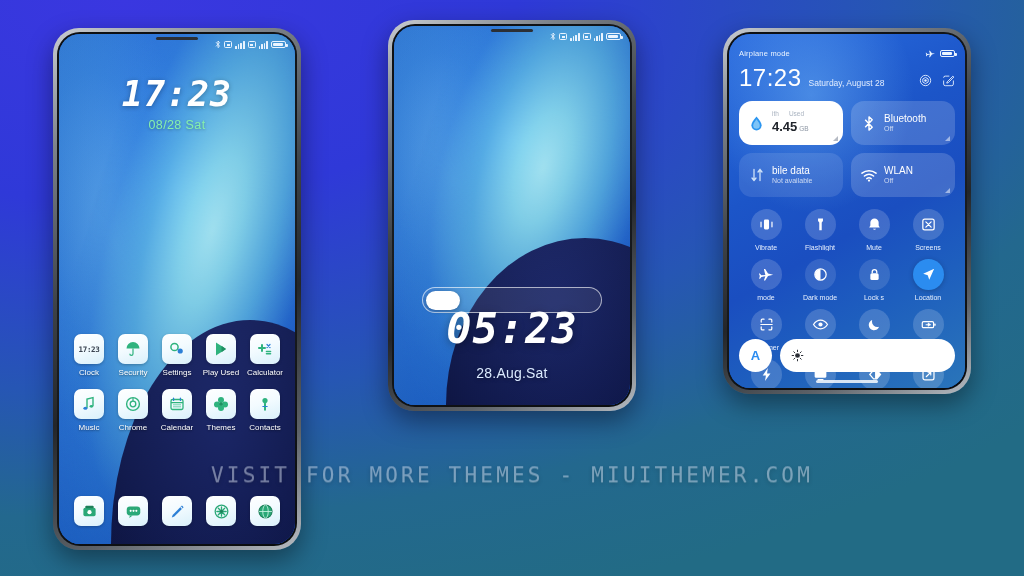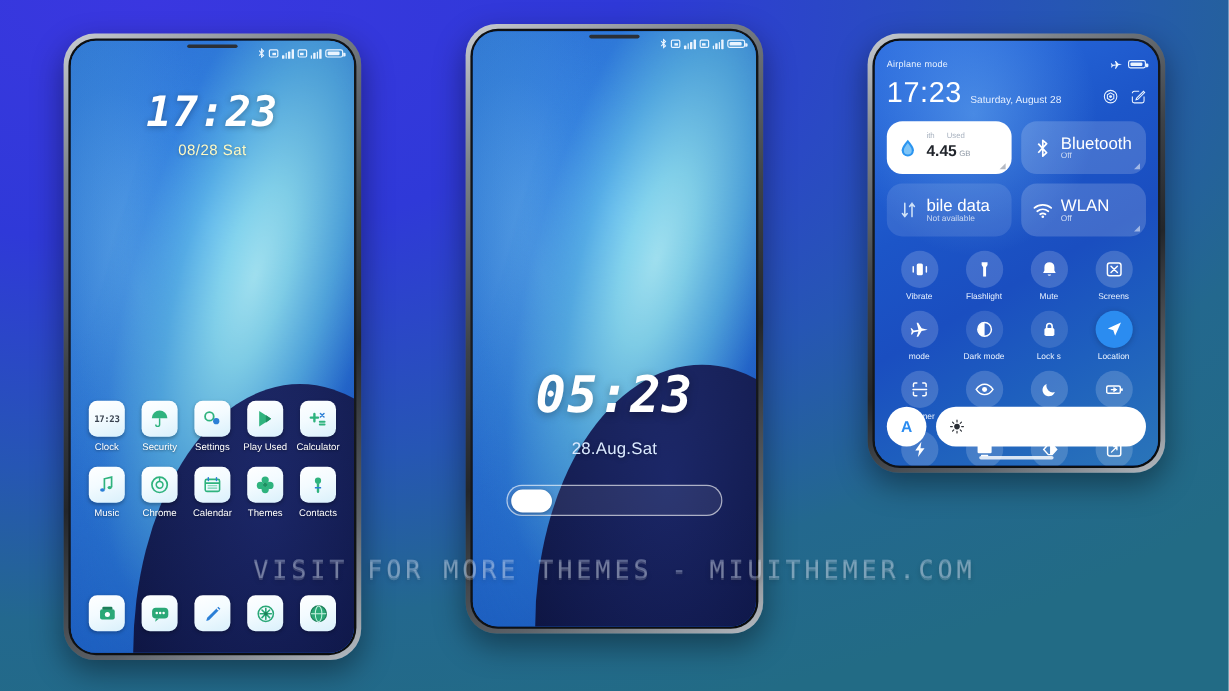--- a/index.html
+++ b/index.html
@@ -31,21 +31,21 @@
     background: linear-gradient(160deg,#0d0f12 0%, #1b1e22 50%, #0a0c0e 100%);
   }
   .screen {
     position: relative;
     width: 100%; height: 100%;
     border-radius: 21px;
     overflow: hidden;
     background: #1156c8;
   }
   #phone1 { left: 53px;  top: 28px;  width: 248px; height: 522px; }
-  #phone2 { left: 388px; top: 20px;  width: 248px; height: 508px; }
+  #phone2 { left: 388px; top: 20px;  width: 248px; height: 391px; }
   #phone3 { left: 723px; top: 28px;  width: 248px; height: 366px; }
 
   
   .earpiece {
     position: absolute; top: 3px; left: 50%; transform: translateX(-50%);
     width: 42px; height: 3px; border-radius: 2px;
     background: #2b2f36; z-index: 7;
   }
 
   
@@ -113,21 +113,21 @@
     text-align: center; z-index: 5;
   }
   .hs-time {
     font-family: "DejaVu Sans Mono", monospace;
     font-size: 35px; font-weight: 700; letter-spacing: 1px;
     color: #ffffff; text-shadow: 0 1px 5px rgba(0,0,0,.30);
     font-style: italic;
   }
   .hs-date {
     margin-top: 4px;
-    font-size: 12.5px; color: #fef9c3; letter-spacing: .4px;
+    font-size: 12.5px; color: #86efac; letter-spacing: .4px;
     text-shadow: 0 1px 3px rgba(0,0,0,.30);
   }
 
   
   .app-grid {
     position: absolute; left: 8px; right: 8px; top: 300px;
     display: grid; grid-template-columns: repeat(5, 1fr);
     row-gap: 12px; z-index: 5;
   }
   .app { display: flex; flex-direction: column; align-items: center; }
@@ -216,21 +216,21 @@
   .bigtile {
     height: 44px; border-radius: 13px;
     background: rgba(255,255,255,.17);
     display:flex; align-items:center; gap:7px; padding: 0 9px;
     position:relative; overflow:hidden;
   }
   .bigtile.light { background:#ffffff; }
   .bigtile.dim { background: rgba(255,255,255,.11); }
   .bt-ico { width:17px; display:flex; align-items:center; justify-content:center; }
   .bt-txt { display:flex; flex-direction:column; line-height:1.18; min-width:0;}
-  .bt-title { font-size:14px; color:#ffffff; white-space:nowrap; overflow:hidden;}
+  .bt-title { font-size:10px; color:#ffffff; white-space:nowrap; overflow:hidden;}
   .bt-sub { font-size:7px; color: rgba(255,255,255,.72); white-space:nowrap; overflow:hidden;}
   .bigtile.light .bt-title { color:#20242b; font-size:13px; font-weight:600;}
   .bt-corner {
     position:absolute; right:5px; bottom:4px; width:0;height:0;
     border-left: 5px solid transparent; border-bottom: 5px solid rgba(255,255,255,.5);
   }
   .bigtile.light .bt-corner { border-bottom-color: rgba(120,130,145,.55); }
   .usedrow { display:flex; align-items:baseline; gap:10px; }
   .used-lbl { font-size:6.5px; color:#a9b3c0; }
   .gb { font-size:6.5px; color:#8d97a4; margin-left:2px;}

